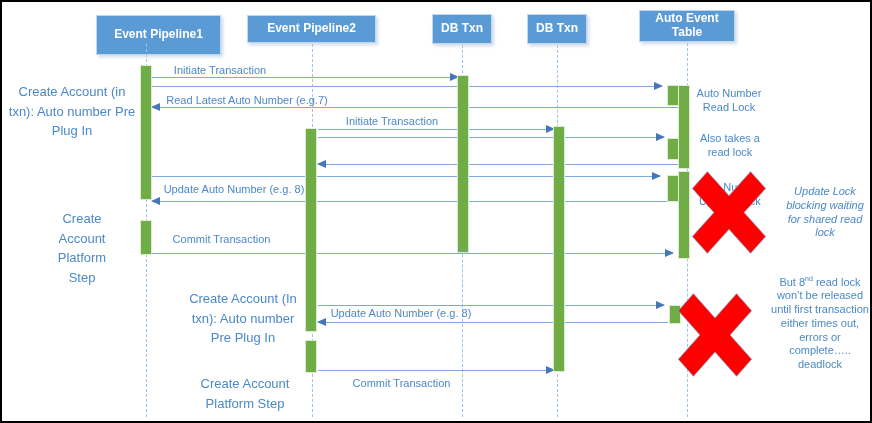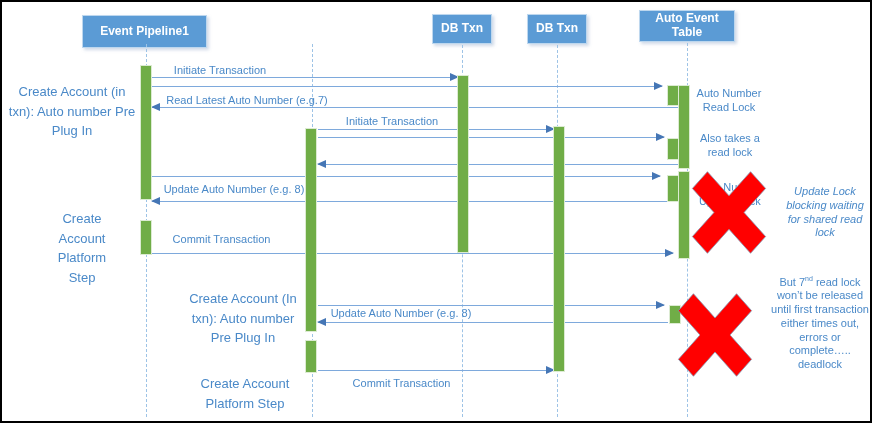--- a/index.html
+++ b/index.html
@@ -42,22 +42,25 @@
 <body>
 
 <div class="diagram">
 
   <div class="lifeline behind" style="left:144px; top:42px; height:373px;"></div>
   <div class="lifeline behind" style="left:310px; top:42px; height:373px;"></div>
   <div class="lifeline behind" style="left:460px; top:43px; height:372px;"></div>
   <div class="lifeline behind" style="left:555px; top:43px; height:372px;"></div>
   <div class="lifeline behind" style="left:685px; top:41px; height:374px;"></div>
 
-  <div class="hdr" style="left:80px; top:13px; width:125px; height:33px;">
+  <div class="hdr" style="left:94px; top:13px; width:125px; height:40px;">
       <span>Event Pipeline1</span>
+    </div>
+  <div class="hdr" style="left:245px; top:13px; width:129px; height:28px;">
+      <span>Event Pipeline2</span>
     </div>
   <div class="hdr" style="left:430px; top:12px; width:60px; height:30px;">
       <span>DB Txn</span>
     </div>
   <div class="hdr" style="left:525px; top:12px; width:60px; height:30px;">
       <span>DB Txn</span>
     </div>
   <div class="hdr" style="left:637px; top:8px; width:96px; height:32px;">
       <span>Auto Event Table</span>
     </div>
@@ -122,21 +125,21 @@
 
   <div class="lbl biglbl top" style="left:4px; top:80px; width:132px;">Create Account (in txn): Auto number Pre Plug In</div>
   <div class="lbl biglbl top" style="left:44px; top:207px; width:72px;">Create Account Platform Step</div>
   <div class="lbl biglbl top" style="left:180px; top:287px; width:122px;">Create Account (In txn): Auto number Pre Plug In</div>
   <div class="lbl biglbl top" style="left:184px; top:372px; width:118px;">Create Account Platform Step</div>
 
   <div class="lbl top" style="left:690px; top:85px; width:74px;">Auto Number Read Lock</div>
   <div class="lbl top" style="left:686px; top:130px; width:84px;">Also takes a read lock</div>
   <div class="lbl front" style="left:691px; top:179px; width:74px;">Auto Number Update Lock</div>
   <div class="lbl top" style="left:777px; top:183px; width:92px;font-style:italic;">Update Lock blocking waiting for shared read lock</div>
-  <div class="lbl top" style="left:765px; top:273px; width:106px;"><span>But 7</span><sup>nd</sup><span> read lock won’t be released until first transaction either times out, errors or complete….. deadlock</span></div>
+  <div class="lbl top" style="left:765px; top:273px; width:106px;"><span>But 8</span><sup>nd</sup><span> read lock won’t be released until first transaction either times out, errors or complete….. deadlock</span></div>
 
   <svg class="xmark" style="left:688px; top:167px;" width="78" height="87" viewBox="-5 -5 110 110" preserveAspectRatio="none">
     <path transform="rotate(45 50 50)" fill="#FF0000" stroke="#8496B0" stroke-width="1" d="M35,-8 L65,-8 L65,35 L108,35 L108,65 L65,65 L65,108 L35,108 L35,65 L-8,65 L-8,35 L35,35 Z"></path>
   </svg>
   <svg class="xmark" style="left:674px; top:289px;" width="78" height="88" viewBox="-5 -5 110 110" preserveAspectRatio="none">
     <path transform="rotate(45 50 50)" fill="#FF0000" stroke="#8496B0" stroke-width="1" d="M35,-8 L65,-8 L65,35 L108,35 L108,65 L65,65 L65,108 L35,108 L35,65 L-8,65 L-8,35 L35,35 Z"></path>
   </svg>
 
 </div>
 

